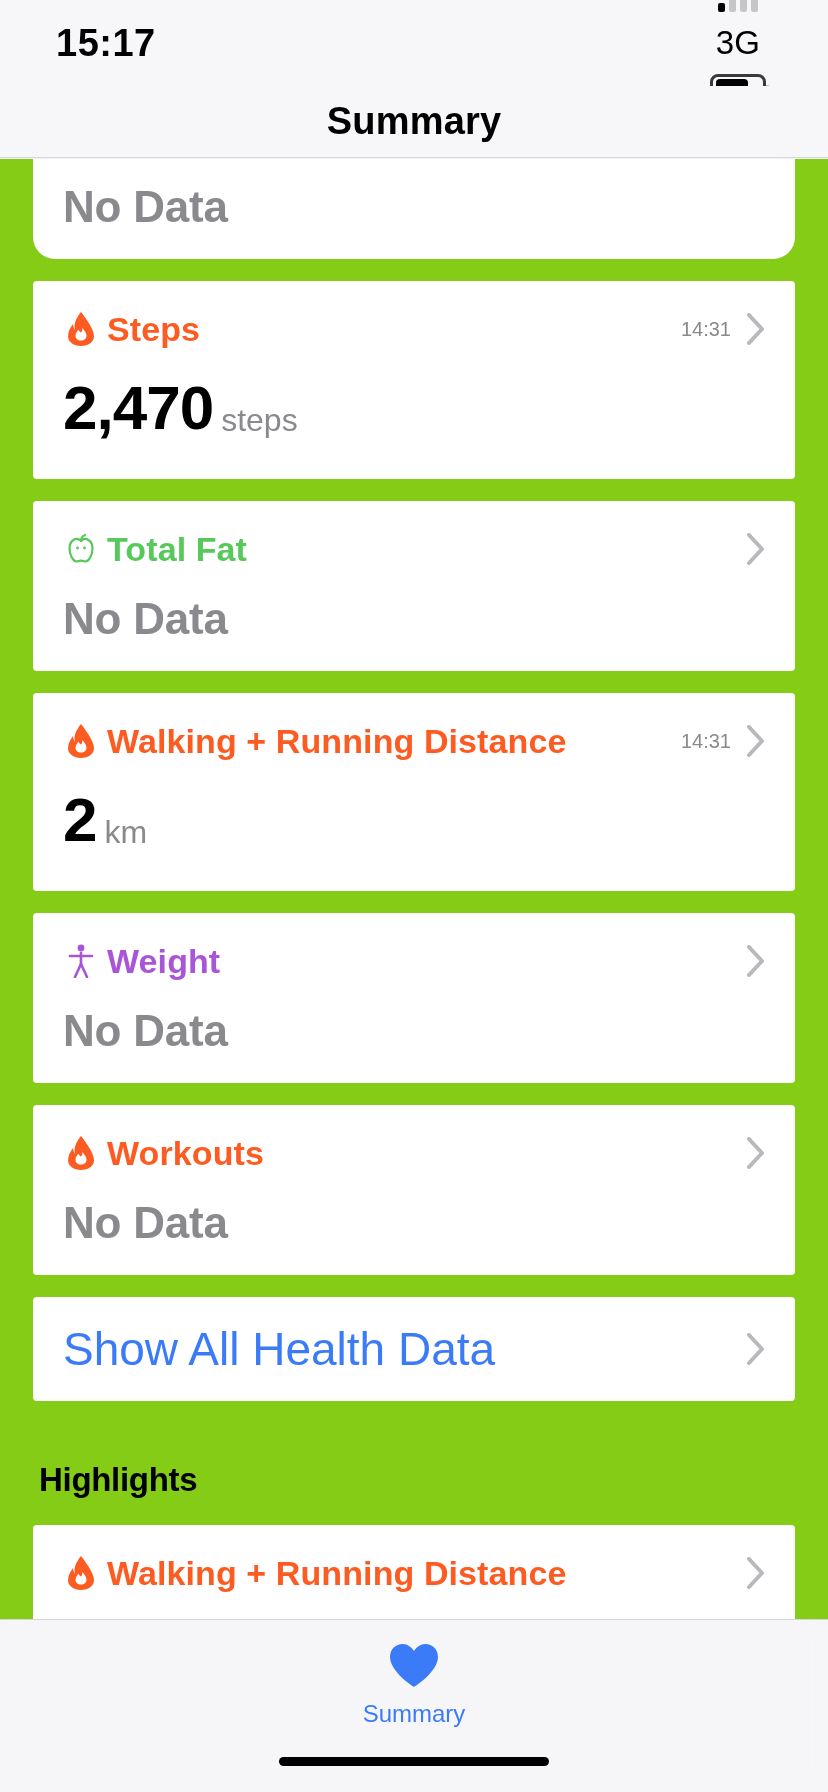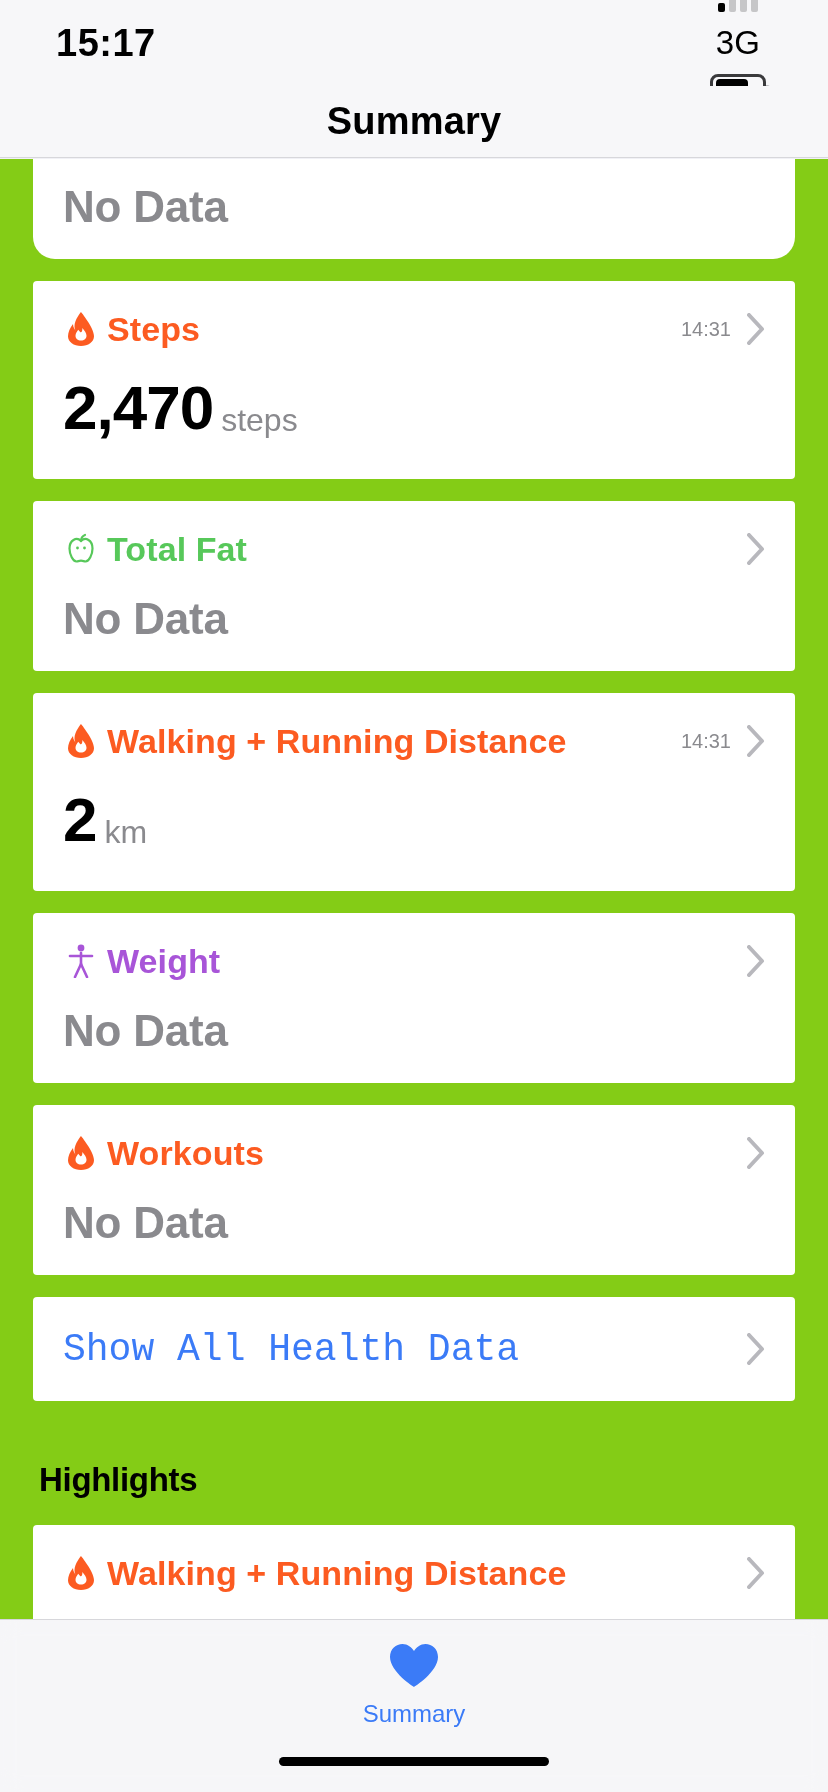--- a/index.html
+++ b/index.html
@@ -69,21 +69,21 @@
   .chev svg { display:block; }
 
   .value-line { display:flex; align-items:flex-end; padding-bottom:40px; }
   .value-num { font-size:62px; font-weight:700; color:#000; letter-spacing:-1px; line-height:1; }
   .value-unit { font-size:32px; color:#8a8a8e; margin-left:8px; font-weight:400; }
   .nodata { font-size:44px; font-weight:700; color:#8a8a8e; padding-bottom:30px;
             letter-spacing:-0.2px; line-height:1; }
   .nodata.top-clip { padding-top:26px; }
 
   .link-row { display:flex; align-items:center; height:104px; }
-  .link-row .link-text { font-size:38px; color:#3b7bf7; font-weight:400;font-family:Liberation Mono, monospace; }
+  .link-row .link-text { font-size:46px; color:#3b7bf7; font-weight:400; }
   .link-row .spacer { flex:1 1 auto; }
 
   .section-title { font-size:33px; font-weight:700; color:#000;
                    margin:60px 0 26px 6px; letter-spacing:-0.3px; }
 
   .highlight-body { font-size:38px; font-weight:700; color:#000;
                     line-height:1.25; letter-spacing:-0.3px; padding-bottom:30px; }
 
   
   .c-orange { color:#fc5b21; }

